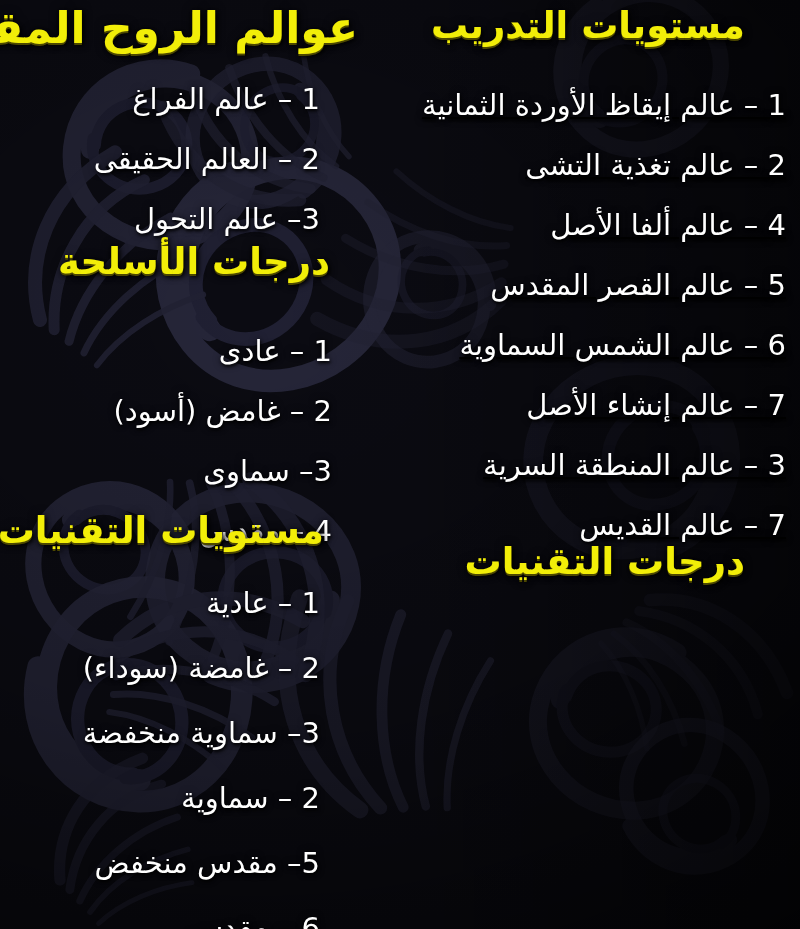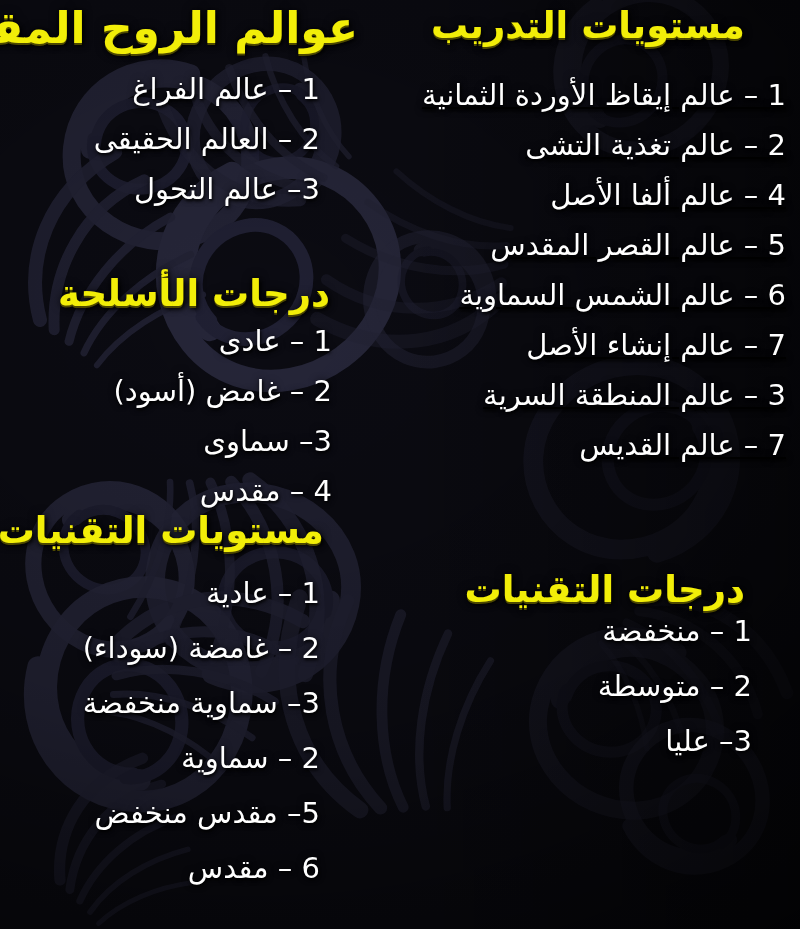--- a/index.html
+++ b/index.html
@@ -25,38 +25,39 @@
     position:absolute;
     margin:0;
     white-space:nowrap;
     direction:rtl;
     font-weight:700;
     color:#f2ee08;
     letter-spacing:1px;
     text-shadow:0 2px 0 #4c4700, 2px 3px 4px rgba(0,0,0,0.95), 0 0 10px rgba(0,0,0,0.8);
   }
   .t-ls1{top:2px;   right:42px; font-size:44px;}
-  .t-ls2{top:272px; right:70px; font-size:37px;}
+  .t-ls2{top:240px; right:70px; font-size:37px;}
   .t-ls3{top:509px; right:76px; font-size:37px;}
   .t-rs1{top:4px;   right:55px; font-size:37px;}
-  .t-rs2{top:540px; right:55px; font-size:37px;margin-top:28px;}
+  .t-rs2{top:540px; right:55px; font-size:37px;}
 
   .items{position:absolute;direction:rtl;text-align:right;}
   .g-ls1{top:64px;  right:80px; line-height:50px;}
   .g-ls2{top:316px; right:68px; line-height:50px;}
   .g-ls3{top:566px; right:80px; line-height:55px;}
   .g-rs1{top:70px;  right:14px; line-height:50px;text-decoration:underline;}
   .g-rs2{top:604px; right:48px; line-height:55px;}
 
   .item{
     white-space:nowrap;
     direction:rtl;
     color:#ffffff;
     font-size:29px;
     text-shadow:1px 2px 3px rgba(0,0,0,0.9), 0 0 7px rgba(0,0,0,0.75);
+    margin-top:10px;
   }
 </style>
 </head>
 <body>
 
 <div class="canvas">
 
   <svg class="bg" width="800" height="929" viewBox="0 0 800 929" aria-hidden="true">
     <rect width="800" height="929" fill="#0b0b12"></rect>
     <defs>
@@ -131,20 +132,15 @@
       <div class="item">2 – عالم تغذية التشى</div>
       <div class="item">4 – عالم ألفا الأصل</div>
       <div class="item">5 – عالم القصر المقدس</div>
       <div class="item">6 – عالم الشمس السماوية</div>
       <div class="item">7 – عالم إنشاء الأصل</div>
       <div class="item">3 – عالم المنطقة السرية</div>
       <div class="item">7 – عالم القديس</div>
     </div>
 
     <h2 class="sec-title t-rs2">درجات التقنيات</h2>
-    <div class="items g-rs2">
-      <div class="item">1 – منخفضة</div>
-      <div class="item">2 – متوسطة</div>
-      <div class="item">3– عليا</div>
-    </div>
   </div>
 
 </div>
 
 </body></html>

